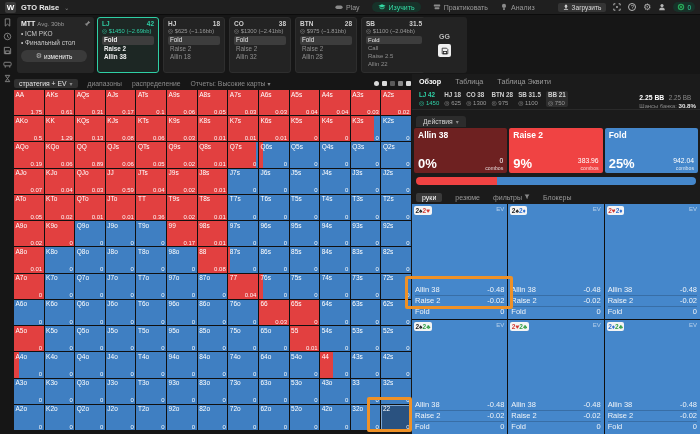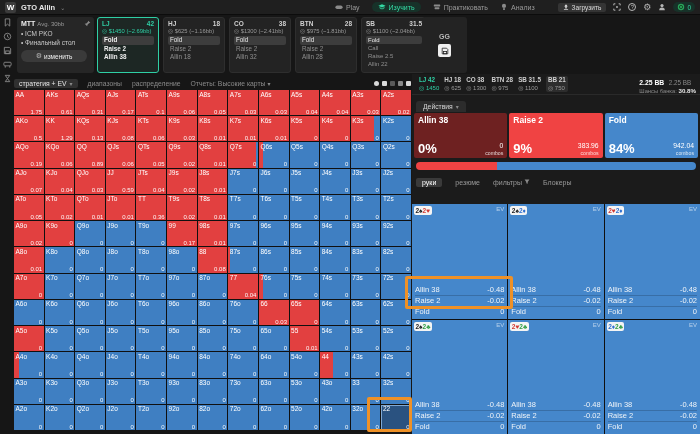--- a/index.html
+++ b/index.html
@@ -102,21 +102,21 @@
   .evrows { position:absolute; left:3px; right:3px; bottom:2px; }
   .evrow { display:flex; justify-content:space-between; font-size:7.5px; color:#eef3f8; line-height:10px; }
   .evrow + .evrow { border-top:1px solid rgba(0,0,0,0.18); }
   .suit-s { color:#1d1d1d; } .suit-h { color:#d13b35; } .suit-d { color:#2f6fd0; } .suit-c { color:#2f9e44; }
 </style>
 </head>
 <body>
 
 <div class="topbar">
   <div class="logo">W</div>
-  <div class="brand">GTO Allin</div>
+  <div class="brand">GTO Raise</div>
   <span class="caret">⌄</span>
   <div class="navgrp">
     <div class="navitem">
       <span class="ic">
           <svg width="8" height="8" viewBox="0 0 10 10">
             <rect x="0.5" y="3" width="9" height="4.5" rx="2.2" fill="currentColor"></rect>
           </svg>
         </span>
       <span>Play</span>
     </div>
@@ -984,20 +984,25 @@
       <span class="l">32o</span>
       <span class="v">0</span>
     </div>
     <div class="cell sel">
       <span class="l">22</span>
       <span class="v">0</span>
     </div>
   </div>
 
 <div class="rpanel">
+  <div class="rtabs">
+    <span class="active">Обзор</span>
+    <span>Таблица</span>
+    <span>Таблица Эквити</span>
+  </div>
   <div class="ovchips" id="ov-chips">
       <div class="ovchip lj">
         <div><b>LJ 42</b></div>
         <div>◎ 1450</div>
       </div>
       <div class="ovchip">
         <div><b>HJ 18</b></div>
         <div>◎ 625</div>
       </div>
       <div class="ovchip">
@@ -1037,21 +1042,21 @@
       <div class="sbox raise">
         <div class="lbl">Raise 2</div>
         <div class="pct">9%</div>
         <div class="cmb">
           <div class="n">383.96</div>
           <div class="c">combos</div>
         </div>
       </div>
       <div class="sbox fold">
         <div class="lbl">Fold</div>
-        <div class="pct">84%</div>
+        <div class="pct">25%</div>
         <div class="cmb">
           <div class="n">942.04</div>
           <div class="c">combos</div>
         </div>
       </div>
     </div>
   <div class="sbar" id="strat-bar">
       <div class="r" style="width: 29%;"></div>
       <div class="b" style="width: 71%;"></div>
     </div>

